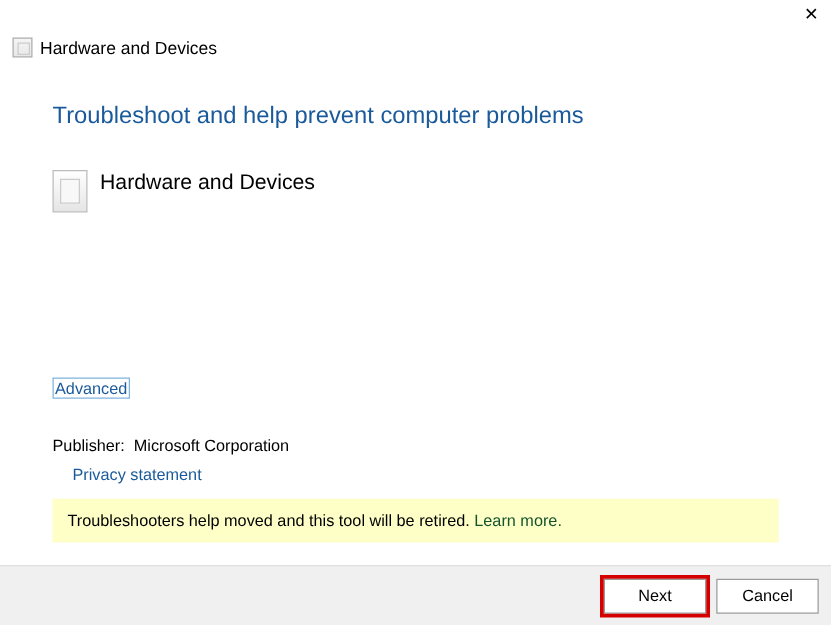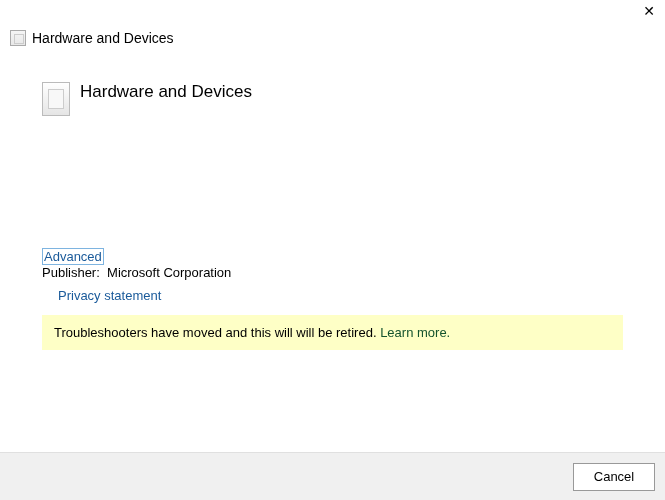--- a/index.html
+++ b/index.html
@@ -88,20 +88,21 @@
   .advanced {
     margin-top: 120px;
     color: #1a5a9a;
     font-size: 13px;
     border: 1px solid #7eb4e0;
     display: inline-block;
     padding: 0 1px;
     cursor: pointer;
   }
   .publisher {
+    margin-top: 30px;
     font-size: 13px;
   }
   .privacy {
     margin-top: 8px;
     color: #1a5a9a;
     font-size: 13px;
     cursor: pointer;
     margin-left: 16px;
   }
   .banner {
@@ -146,40 +147,42 @@
 <body>
 
 <div class="close-btn">✕</div>
 
 <div class="header">
   <span class="header-icon"></span>
   <span class="header-title">Hardware and Devices</span>
 </div>
 
 <div class="content">
+  <div class="main-heading">Troubleshoot and help prevent computer problems</div>
 
   <div class="section">
     <span class="section-icon"></span>
     <div class="section-text">
       <h2>Hardware and Devices</h2>
     </div>
   </div>
 
   <div>
     <span class="advanced">Advanced</span>
   </div>
 
   <div class="publisher">
     <span>Publisher:</span>&nbsp;
     <span>Microsoft Corporation</span>
   </div>
 
   <div class="privacy">Privacy statement</div>
 
   <div class="banner">
-    <span>Troubleshooters have moved and this will will be retired.</span>
+    <span>Troubleshooters help moved and this tool will be retired.</span>
     <span class="learn">Learn more.</span>
   </div>
 </div>
 
 <div class="footer">
+  <button class="btn highlight">Next</button>
   <button class="btn">Cancel</button>
 </div>
 
 </body></html>

